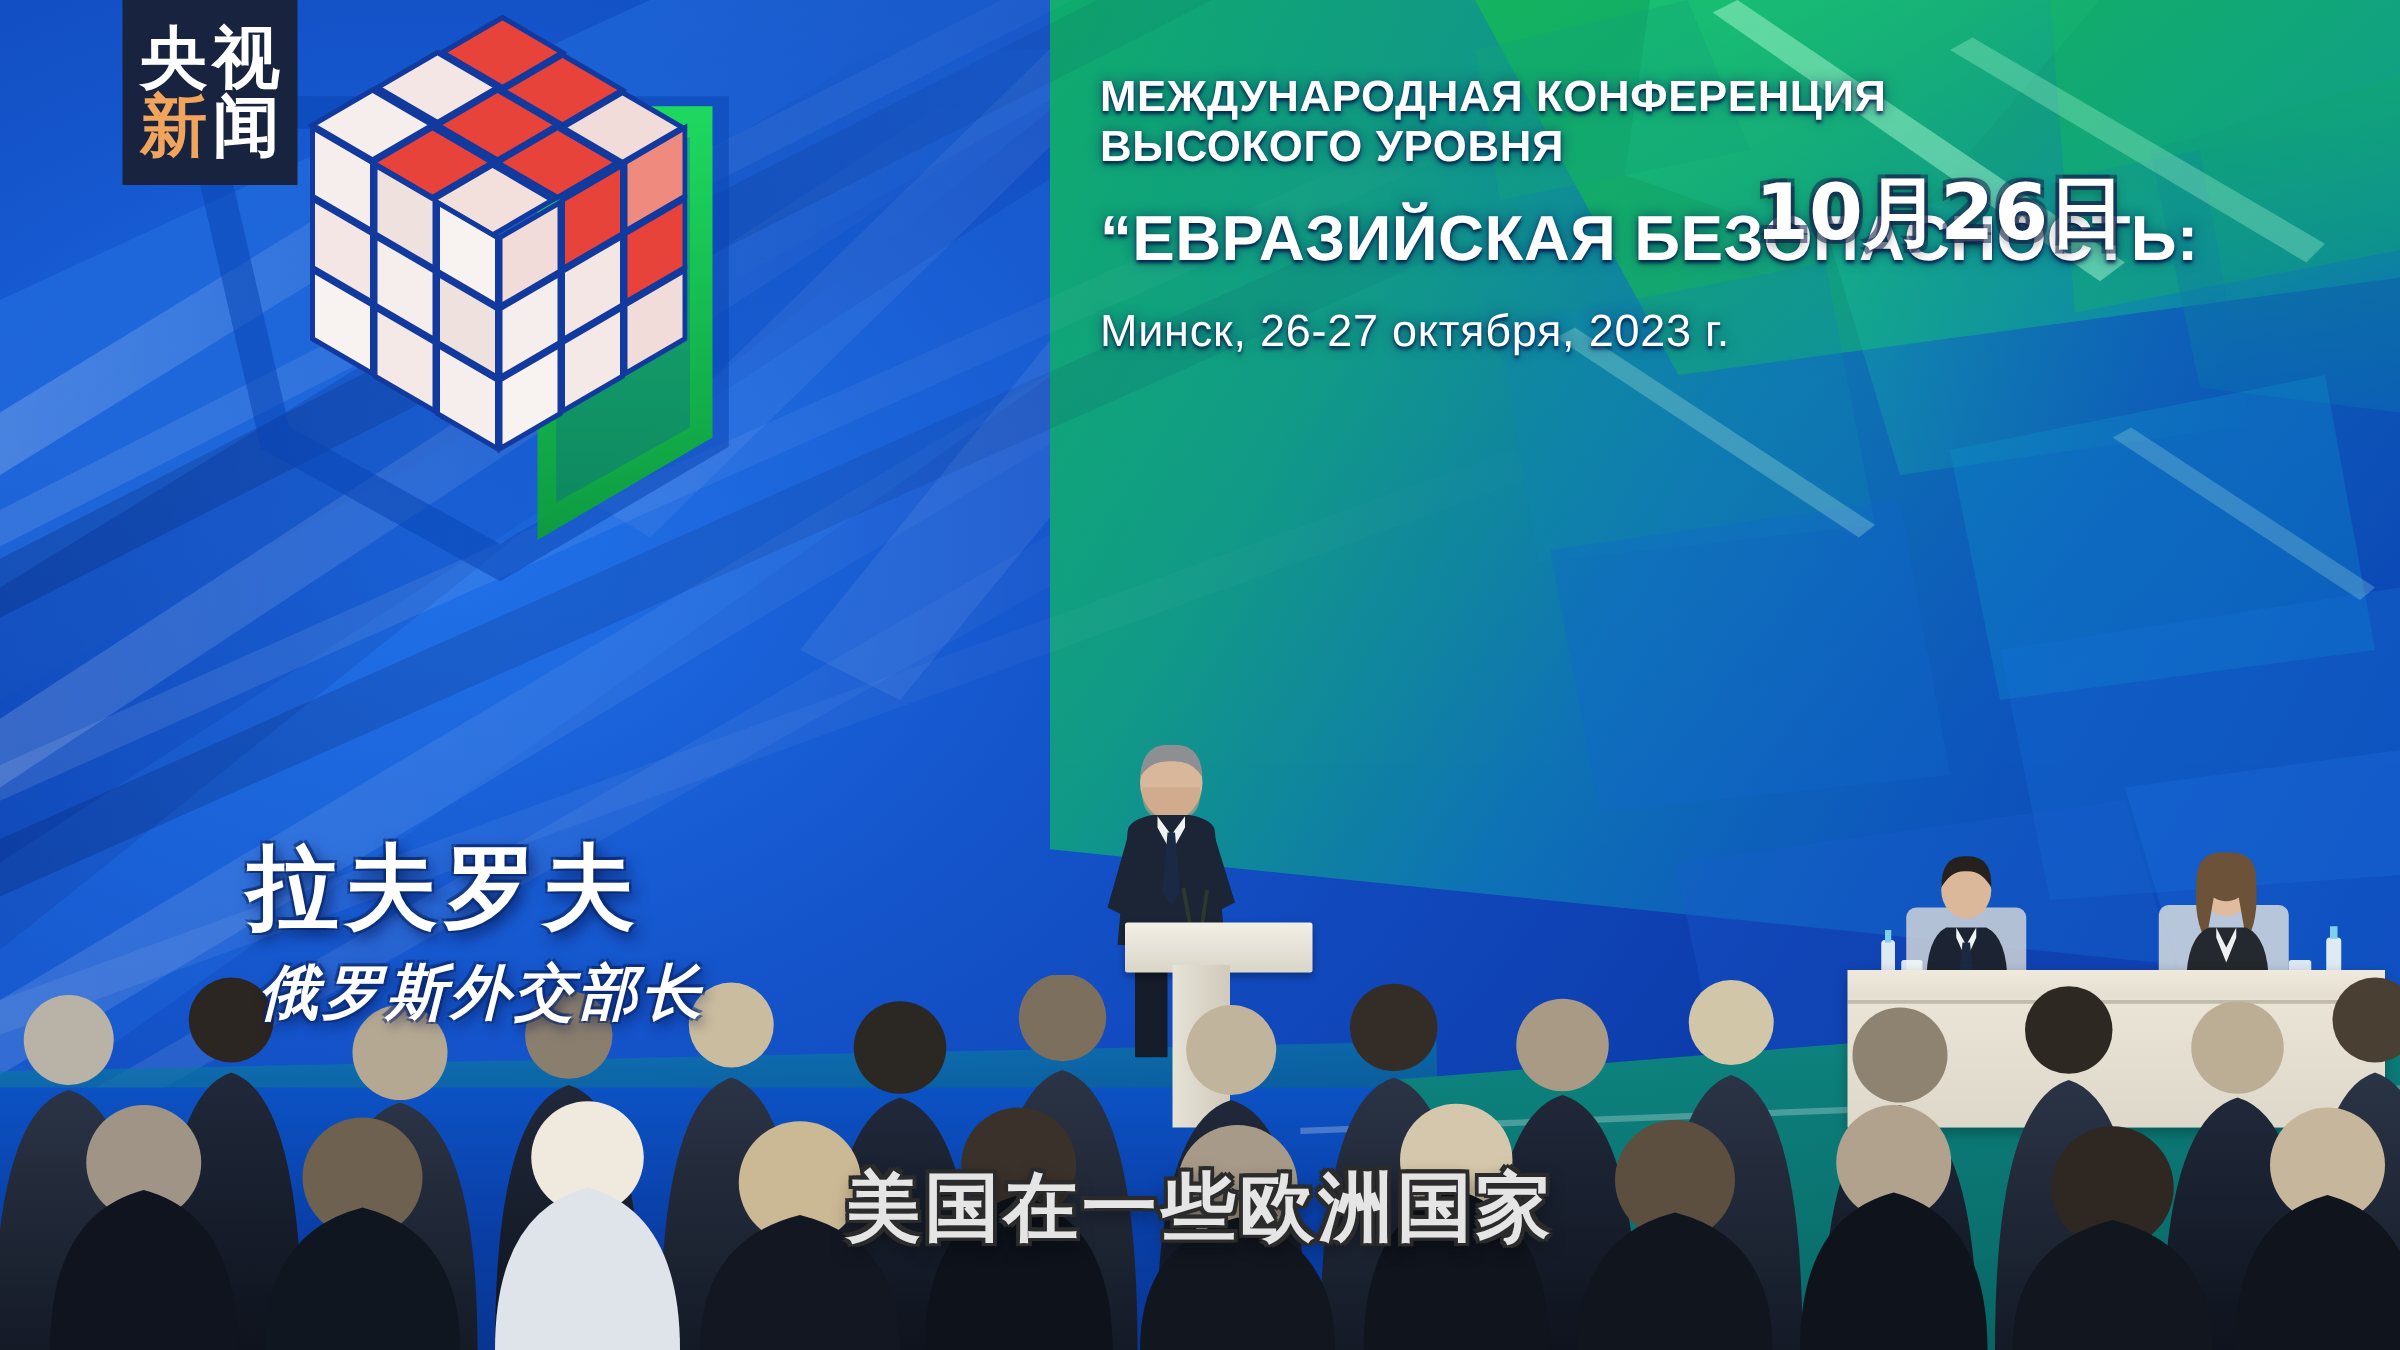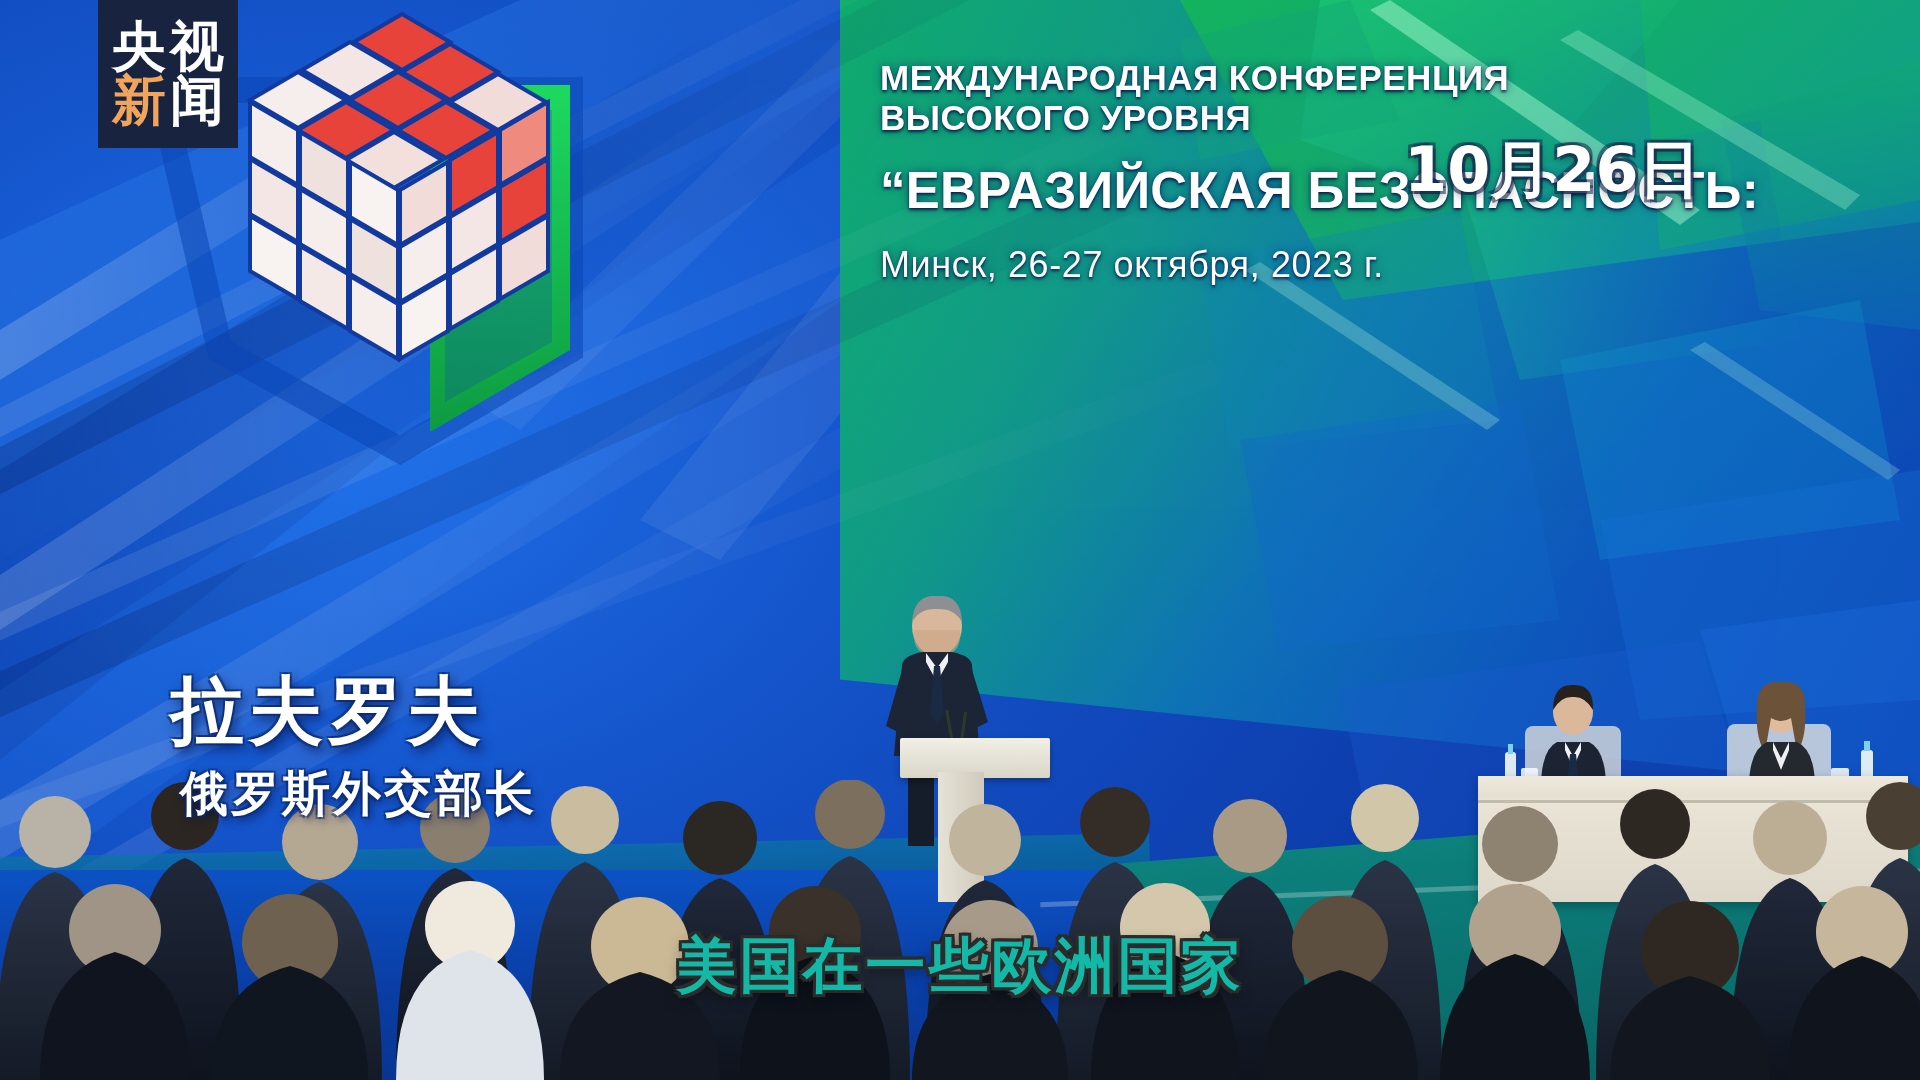--- a/index.html
+++ b/index.html
@@ -144,45 +144,46 @@
   }
   .panel-table::after {
     content:""; position:absolute; left:0; top:24px; width:100%; height:3px;
     background:rgba(120,112,95,.35);
   }
 
   
   .aud { position:absolute; left:0; bottom:0; width:1920px; height:300px; }
 
   
-  .chyron { position:absolute; left:170px; top:672px; }
+  .chyron { position:absolute; left:197px; top:672px; }
   .chyron .name {
     font-size:74px; font-weight:900; color:#ffffff; letter-spacing:5px;
     font-family:"DejaVu Sans","Liberation Sans",sans-serif;
     text-shadow:
       -2px -2px 0 rgba(10,40,110,.55), 2px -2px 0 rgba(10,40,110,.55),
       -2px  2px 0 rgba(10,40,110,.55), 2px  2px 0 rgba(10,40,110,.55),
       4px 5px 12px rgba(0,10,60,.7);
     line-height:1.05;
   }
   .chyron .role {
     margin-top:12px; margin-left:10px;
     font-size:48px; font-weight:800; color:#ffffff; letter-spacing:3px;
     font-family:"DejaVu Sans","Liberation Sans",sans-serif;
+    font-style:italic;
     text-shadow:
       -2px -2px 0 rgba(10,40,110,.5), 2px -2px 0 rgba(10,40,110,.5),
       -2px  2px 0 rgba(10,40,110,.5), 2px  2px 0 rgba(10,40,110,.5),
       3px 4px 10px rgba(0,10,60,.65);
     text-align: center;
   }
 
   
   .subtitle {
     position:absolute; left:0; top:926px; width:1920px; text-align:center;
-    font-size:60px; font-weight:900; color:#14b8a6; letter-spacing:3px;
+    font-size:60px; font-weight:900; color:#e5e5e5; letter-spacing:3px;
     font-family:"DejaVu Sans","Liberation Sans",sans-serif;
     text-shadow:
       -3px -3px 0 #2b2b2b, 3px -3px 0 #2b2b2b,
       -3px  3px 0 #2b2b2b, 3px  3px 0 #2b2b2b,
       -3px 0 0 #2b2b2b, 3px 0 0 #2b2b2b,
       0 -3px 0 #2b2b2b, 0 3px 0 #2b2b2b,
       0 5px 14px rgba(0,0,0,.6);
   }
 </style>
 </head>

